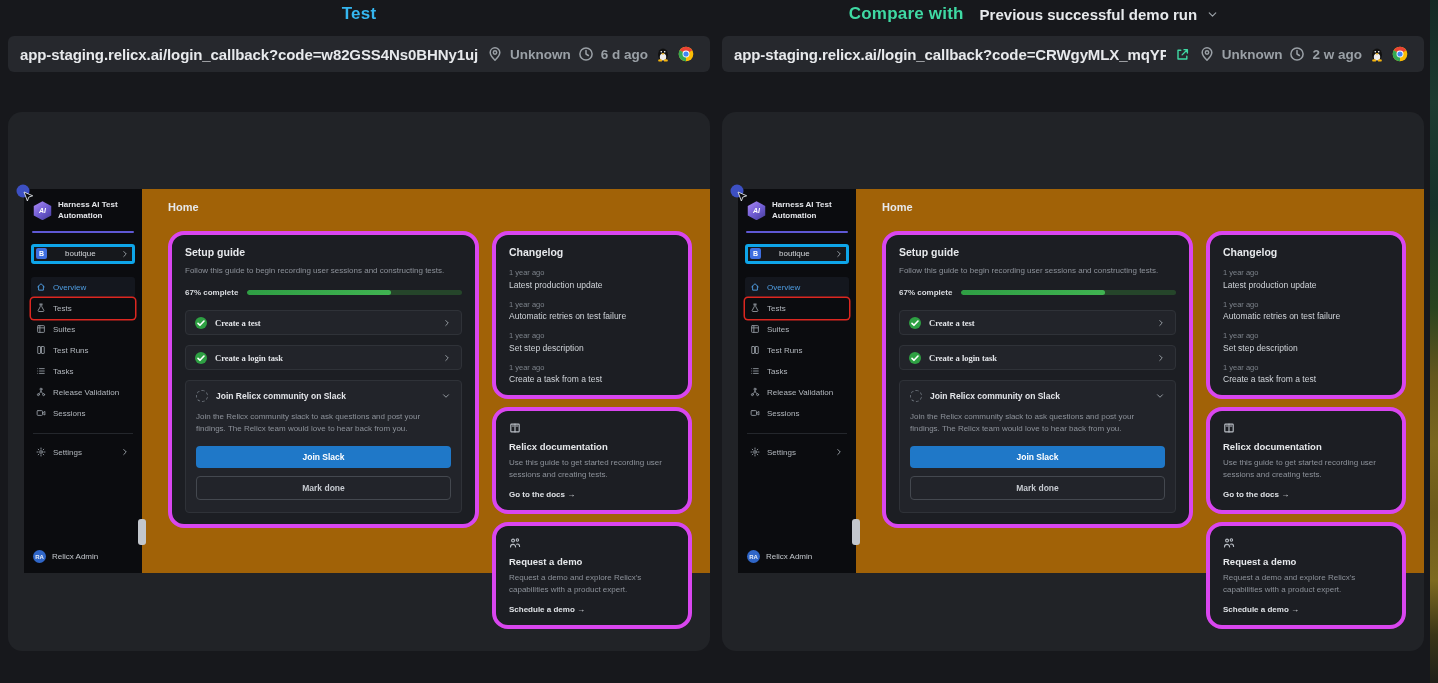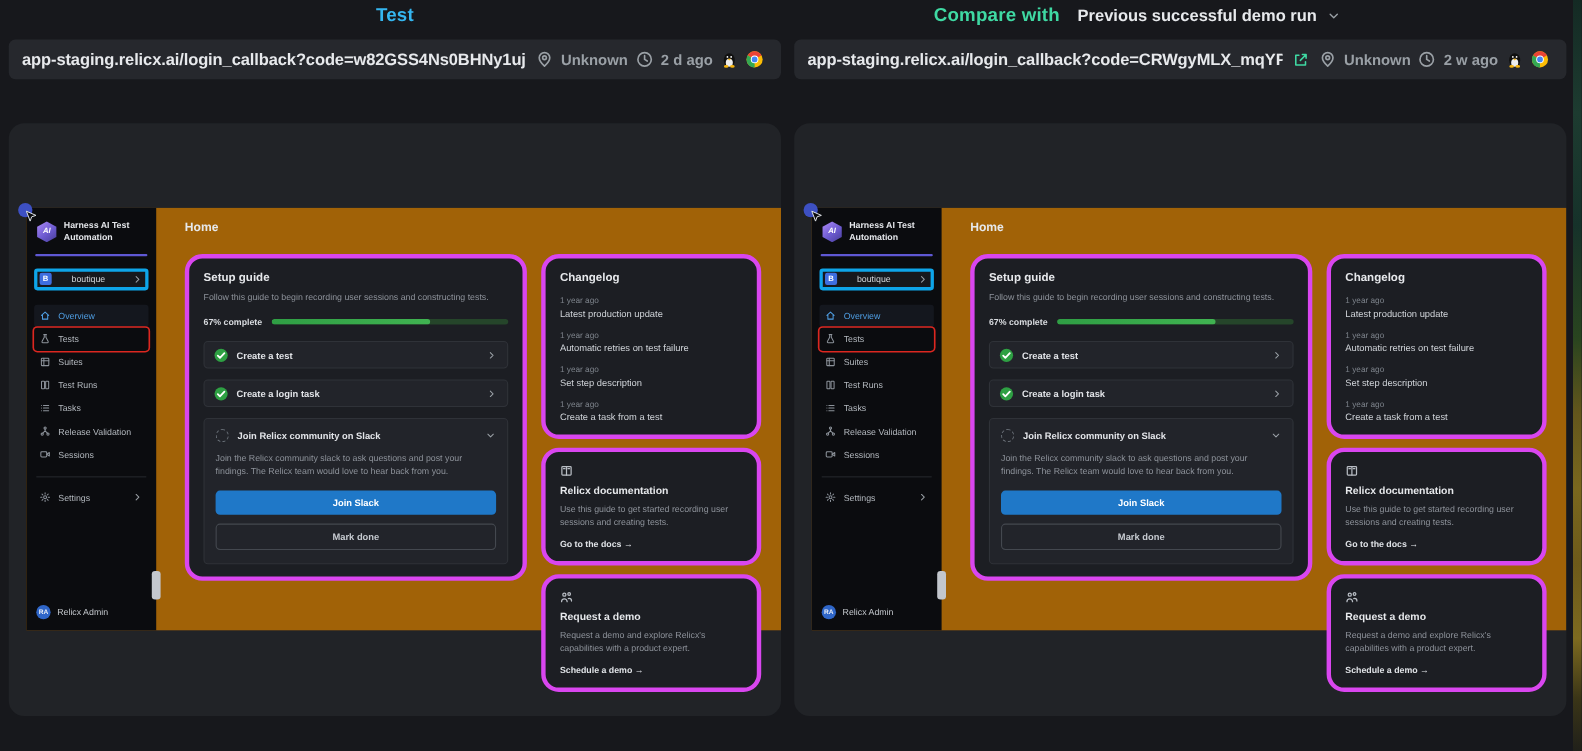--- a/index.html
+++ b/index.html
@@ -84,21 +84,21 @@
   .card { background: #1c1e23; border: 4px solid #d946ef; border-radius: 16px; padding: 11px 13px; }
   .setup { flex: 1; min-width: 0; }
   .rcol { width: 200px; flex: none; display: flex; flex-direction: column; gap: 8px; }
   .c-title { font-size: 10.5px; font-weight: 700; color: #e6e8eb; margin-bottom: 7px; }
   .c-desc { font-size: 8px; color: #8d929a; line-height: 1.5; }
   .prog-row { display: flex; align-items: center; gap: 9px; margin: 11px 0 13px; }
   .prog-label { font-size: 8px; font-weight: 700; color: #d8dbdf; white-space: nowrap; }
   .prog-track { flex: 1; height: 5px; border-radius: 3px; background: #25452a; overflow: hidden; }
   .prog-fill { display: block; height: 100%; border-radius: 3px; background: linear-gradient(90deg, #2f9e44, var(--green, #40b351)); }
   .step { border: 1px solid #2f3238; border-radius: 4px; background: #22242a; }
-  .step.row { display: flex; align-items: center; gap: 8px; height: 25px; padding: 0 9px; margin-bottom: 10px; cursor: pointer; }
+  .step.row { display: flex; align-items: center; gap: 8px; height: 25px; padding: 0 9px; margin-bottom: 10px; cursor: pointer; font-family: Liberation Serif, serif; }
   .step-check { width: 12px; height: 12px; flex: none; border-radius: 50%; background: #2ea043; color: #fff; display: flex; align-items: center; justify-content: center; }
   .step-check svg { width: 8px; height: 8px; }
   .step-pending { width: 12px; height: 12px; flex: none; border-radius: 50%; border: 1px dashed #676d75; }
   .step-label { font-size: 8.5px; font-weight: 700; color: #e2e4e8; }
   .step.expanded { padding: 9px 10px 12px; }
   .step-head { display: flex; align-items: center; gap: 8px; }
   .step-desc { font-size: 8px; color: #8d929a; line-height: 1.55; margin: 9px 0 10px; max-width: 335px; }
   .btn-row { display: flex; gap: 8px; flex-direction: column; }
   .btn-primary { background: var(--blue, #1f78c8); color: #fff; border: none; border-radius: 4px; font-size: 8.5px; font-weight: 700; padding: 6px 13px; font-family: inherit; cursor: pointer; }
   .btn-ghost { background: transparent; color: #c6cad0; border: 1px solid #44484f; border-radius: 4px; font-size: 8.5px; font-weight: 600; padding: 6px 0; font-family: inherit; cursor: pointer; }
@@ -159,21 +159,21 @@
               <circle cx="8" cy="6.5" r="1.7"></circle>
             </svg>
           </span>
       <span class="meta-text">Unknown</span>
       <span class="ic15 dim" data-icon="clock-icon">
             <svg viewBox="0 0 16 16" stroke="currentColor" fill="none" stroke-width="1.5" stroke-linecap="round" stroke-linejoin="round">
               <circle cx="8" cy="8" r="6.1"></circle>
               <path d="M8 4.6V8l2.4 1.5"></path>
             </svg>
           </span>
-      <span class="meta-text">2 d ago</span>
+      <span class="meta-text">6 d ago</span>
       <span class="ic15" data-icon="linux-tux-icon">
             <svg viewBox="0 0 16 16">
               <ellipse cx="8" cy="8.8" rx="5" ry="6.4" fill="#101010"></ellipse>
               <ellipse cx="8" cy="11" rx="3.2" ry="3.6" fill="#ededed"></ellipse>
               <circle cx="6.3" cy="5.8" r="0.8" fill="#fff"></circle>
               <circle cx="9.7" cy="5.8" r="0.8" fill="#fff"></circle>
               <path d="M6.4 7.3h3.2L8 8.9z" fill="#f6b40e"></path>
               <ellipse cx="5.2" cy="14.4" rx="2.1" ry="1.2" fill="#f6b40e"></ellipse>
               <ellipse cx="10.8" cy="14.4" rx="2.1" ry="1.2" fill="#f6b40e"></ellipse>
             </svg>

